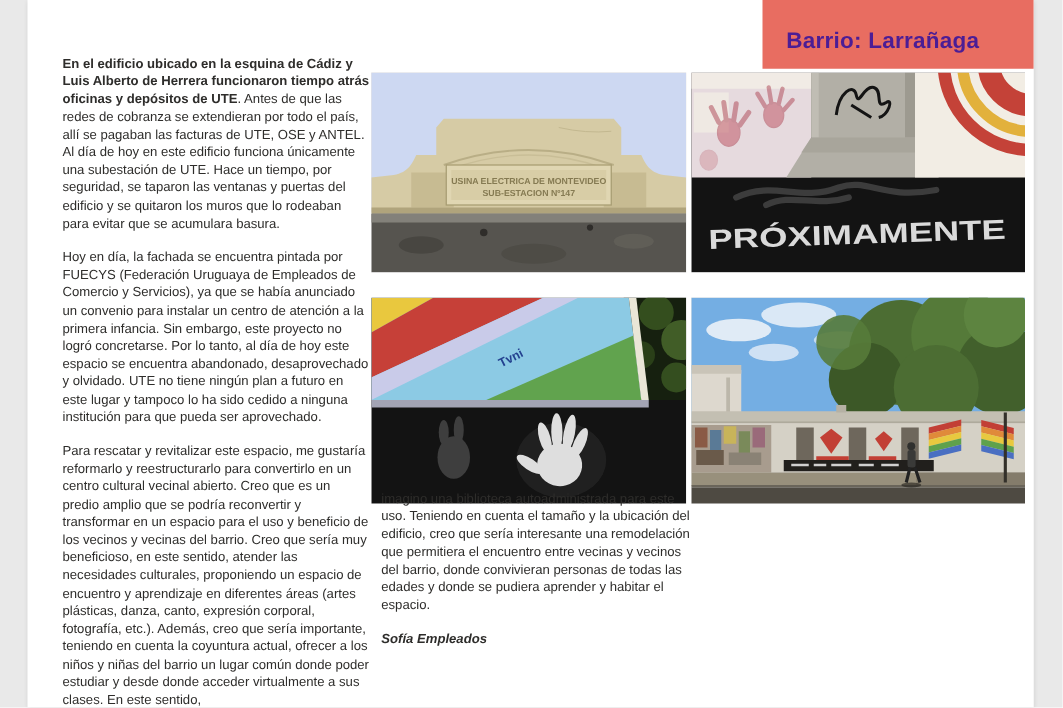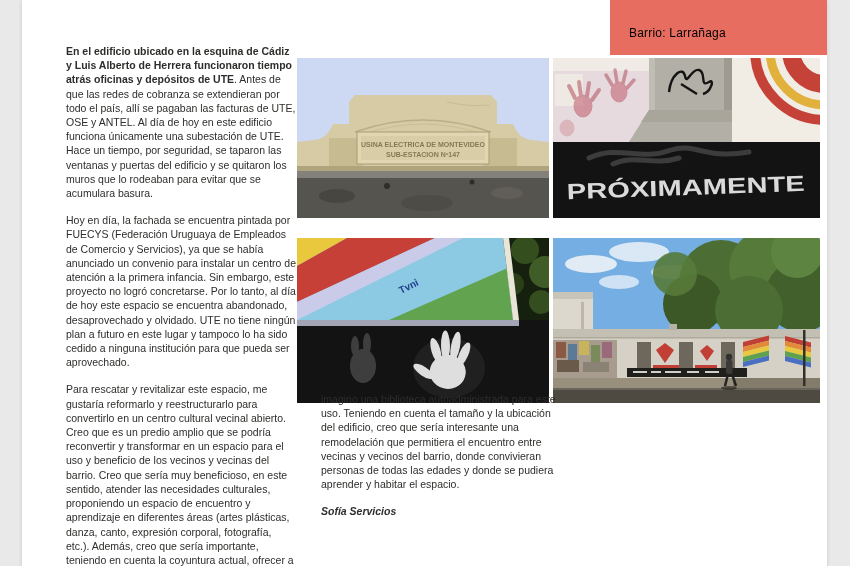--- a/index.html
+++ b/index.html
@@ -12,26 +12,26 @@
     position:absolute;left:22px;top:0;width:805px;height:566px;
     background:#ffffff;box-shadow:0 1px 4px rgba(0,0,0,0.14);
     overflow:hidden;
   }
   .badge{
     position:absolute;left:588px;top:0;width:217px;height:55px;
     background:#e86d61;box-sizing:border-box;
     display:flex;align-items:center;padding:10px 0 0 19px;
   }
   .badge span{
-    color:#000000;font-weight:normal;font-size:12px;letter-spacing:.2px;
+    color:#4c1d95;font-weight:bold;font-size:18px;letter-spacing:.2px;
   }
   .col{
     position:absolute;color:#2e2d2b;font-size:10.5px;line-height:14.2px;
   }
-  .col p{margin:0 0 13px 16px}
+  .col p{margin:0 0 13px 0}
   .col-left{left:28px;top:44px;width:246px}
   .col-mid{left:283px;top:392px;width:253px}
   .lead{font-weight:bold}
   .signature{font-weight:bold;font-style:italic;margin-top:15px}
   figure.ph{position:absolute;margin:0;overflow:hidden;background:#ddd}
   #ph-usina {left:275px;top:58px;width:252px;height:160px}
   #ph-prox  {left:531px;top:58px;width:267px;height:160px}
   #ph-hand  {left:275px;top:238px;width:252px;height:165px}
   #ph-street{left:531px;top:238px;width:267px;height:165px}
   figure.ph svg{display:block;width:100%;height:100%}
@@ -236,16 +236,16 @@
         <ellipse cx="176" cy="150" rx="8" ry="2" fill="#1e1c18" opacity="0.6"></ellipse>
         <circle cx="176" cy="119" r="3.2" fill="#30302e"></circle>
         <rect x="173" y="122" width="6.5" height="14" rx="2" fill="#3a3a38"></rect>
         <path d="M175,136 l-3,12 M179,136 l4,12" stroke="#222222" stroke-width="2.5" fill="none"></path>
       </g>
     </svg>
   </figure>
 
   <div class="col col-mid">
     <p>imagino una biblioteca autoadministrada para este uso. Teniendo en cuenta el tamaño y la ubicación del edificio, creo que sería interesante una remodelación que permitiera el encuentro entre vecinas y vecinos del barrio, donde convivieran personas de todas las edades y donde se pudiera aprender y habitar el espacio.</p>
-    <p class="signature">Sofía Servicios</p>
+    <p class="signature">Sofía Empleados</p>
   </div>
 
 </div>
 
 </body></html>

